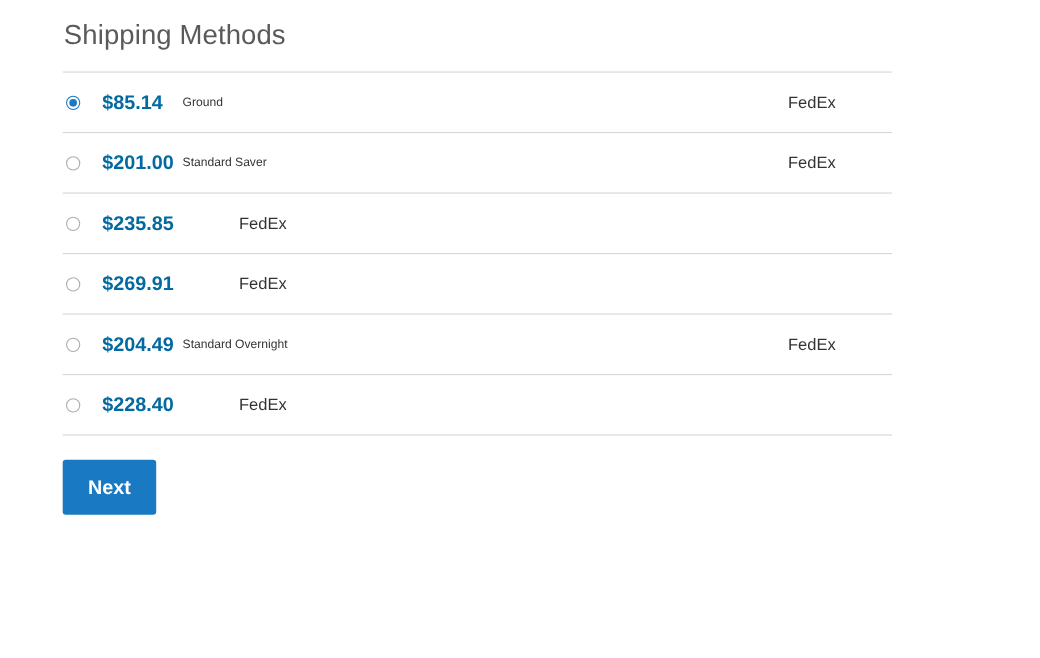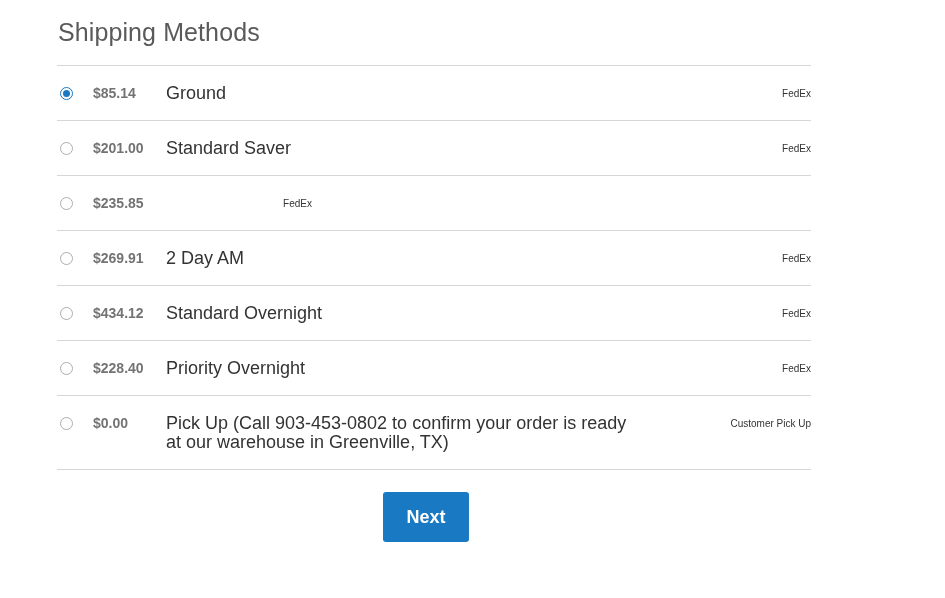--- a/index.html
+++ b/index.html
@@ -70,44 +70,44 @@
     position: absolute;
     left: 2px;
     top: 2px;
     width: 7px;
     height: 7px;
     border-radius: 50%;
     background: #1979c3;
   }
   .cell-price {
     flex: 0 0 73px;
-    font-size: 14px;
+    font-size: 18px;
     font-weight: bold;
-    color: #737373;
+    color: #0369a1;
     line-height: 19px;
   }
   .cell-name {
     flex: 1 1 auto;
-    font-size: 18px;
+    font-size: 11px;
     color: #333333;
     line-height: 19px;
     padding-right: 24px;
     max-width: 578px;
   }
   .cell-carrier {
     flex: 0 0 146px;
-    font-size: 10px;
+    font-size: 15px;
     color: #333333;
     line-height: 19px;
-    text-align: right;
+    text-align: center;
   }
   .actions {
     margin-top: 22px;
     display: flex;
-    justify-content: center;
+    justify-content: flex-start;
     padding-right: 16px;
   }
   .next-button {
     background: #1979c3;
     color: #ffffff;
     font-size: 18px;
     font-weight: bold;
     font-family: "Liberation Sans", sans-serif;
     border: none;
     border-radius: 3px;
@@ -144,45 +144,35 @@
           <span class="radio"></span>
         </div>
         <div class="cell-price">$235.85</div>
         <div class="cell-carrier">FedEx</div>
       </div>
       <div class="method-row">
         <div class="cell-radio">
           <span class="radio"></span>
         </div>
         <div class="cell-price">$269.91</div>
-        <div class="cell-name">2 Day AM</div>
         <div class="cell-carrier">FedEx</div>
       </div>
       <div class="method-row">
         <div class="cell-radio">
           <span class="radio"></span>
         </div>
-        <div class="cell-price">$434.12</div>
+        <div class="cell-price">$204.49</div>
         <div class="cell-name">Standard Overnight</div>
         <div class="cell-carrier">FedEx</div>
       </div>
       <div class="method-row">
         <div class="cell-radio">
           <span class="radio"></span>
         </div>
         <div class="cell-price">$228.40</div>
-        <div class="cell-name">Priority Overnight</div>
         <div class="cell-carrier">FedEx</div>
-      </div>
-      <div class="method-row">
-        <div class="cell-radio">
-          <span class="radio"></span>
-        </div>
-        <div class="cell-price">$0.00</div>
-        <div class="cell-name">Pick Up (Call 903-453-0802 to confirm your order is ready at our warehouse in Greenville, TX)</div>
-        <div class="cell-carrier">Customer Pick Up</div>
       </div>
     </div>
 
   <div class="actions">
     <button class="next-button">Next</button>
   </div>
 </div>
 
 </body></html>

